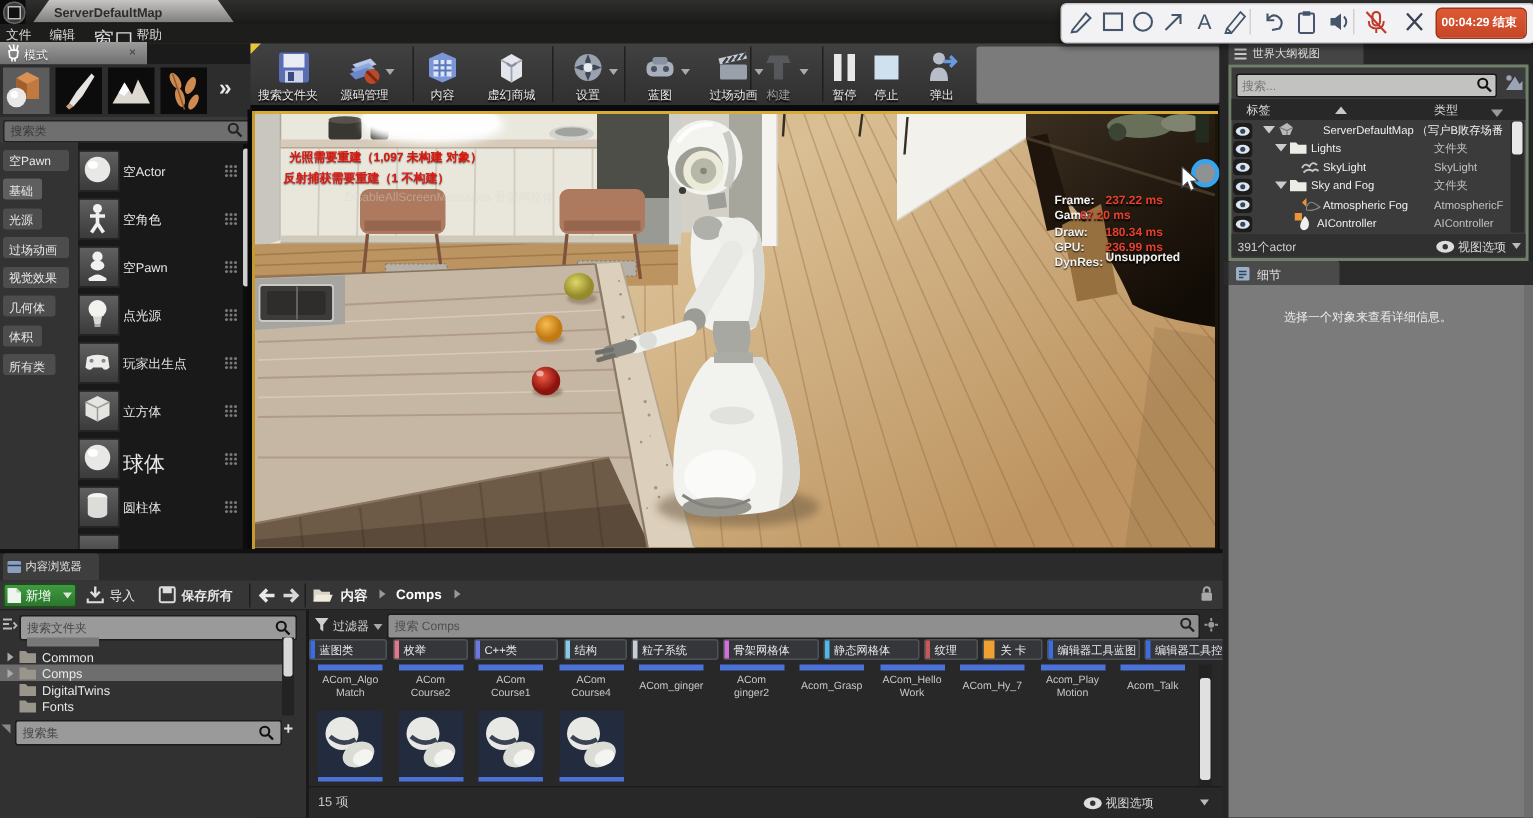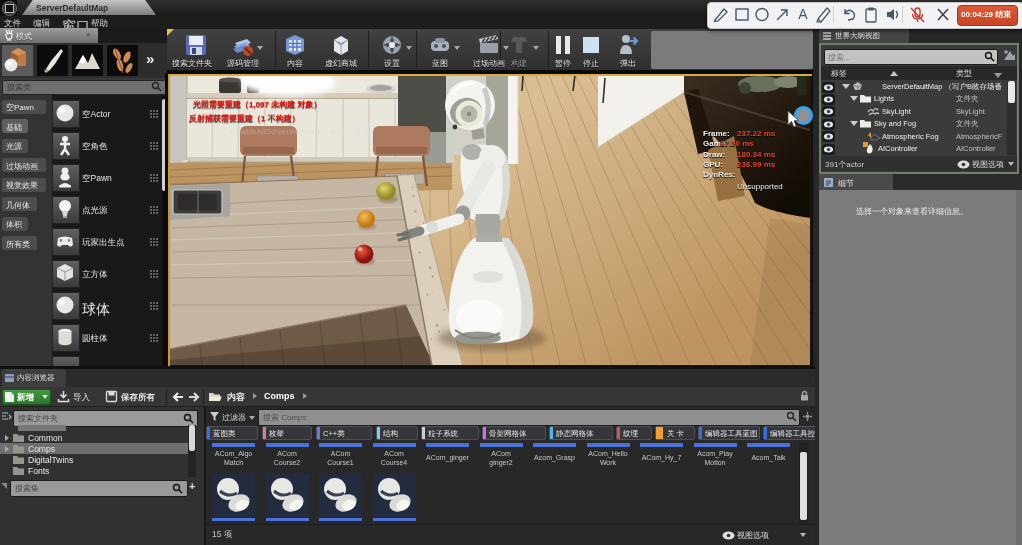--- a/index.html
+++ b/index.html
@@ -551,21 +551,21 @@
       <div class="txt" style="left:230px;top:126px;font-size:8px;color:rgba(215,215,215,0.42)">DisableAllScreenMessages 骨架网格体</div>
       <div class="txt" style="left:703px;top:129px;font-size:8px;font-weight:bold;color:#f2f2f2;text-shadow:0 1px 1px #000">Frame:</div>
       <div class="txt" style="left:737px;top:129px;font-size:8px;font-weight:bold;color:#e84030;text-shadow:0 1px 1px #000">237.22 ms</div>
       <div class="txt" style="left:703px;top:139.3px;font-size:8px;font-weight:bold;color:#f2f2f2;text-shadow:0 1px 1px #000">Game:</div>
       <div class="txt" style="left:720px;top:139.3px;font-size:8px;font-weight:bold;color:#e84030;text-shadow:0 1px 1px #000">67.20 ms</div>
       <div class="txt" style="left:703px;top:149.60000000000002px;font-size:8px;font-weight:bold;color:#f2f2f2;text-shadow:0 1px 1px #000">Draw:</div>
       <div class="txt" style="left:737px;top:149.60000000000002px;font-size:8px;font-weight:bold;color:#e84030;text-shadow:0 1px 1px #000">180.34 ms</div>
       <div class="txt" style="left:703px;top:159.90000000000003px;font-size:8px;font-weight:bold;color:#f2f2f2;text-shadow:0 1px 1px #000">GPU:</div>
       <div class="txt" style="left:737px;top:159.90000000000003px;font-size:8px;font-weight:bold;color:#e84030;text-shadow:0 1px 1px #000">236.99 ms</div>
       <div class="txt" style="left:703px;top:170.20000000000005px;font-size:8px;font-weight:bold;color:#f2f2f2;text-shadow:0 1px 1px #000">DynRes:</div>
-      <div class="txt" style="left:737px;top:182px;font-size:8px;font-weight:normal;color:#f0f0f0;text-shadow:0 1px 1px #000">Unsupported</div>
+      <div class="txt" style="left:737px;top:167px;font-size:8px;font-weight:bold;color:#f0f0f0;text-shadow:0 1px 1px #000">Unsupported</div>
       <div class="ab" style="left:794px;top:106px;width:13px;height:13px;border:3.5px solid #37a4ee;border-radius:50%;background:rgba(235,245,255,0.55)"></div>
       <svg class="ab" style="left:787px;top:111px" width="14" height="18" viewBox="0 0 14 18">
         <path d="M1 0 L1 14 L4.6 10.5 L6.8 16 L9.2 15 L7 9.8 L11.5 9.5 Z" fill="#fff" stroke="#444" stroke-width="0.8"></path>
       </svg>
     </div>
 
 <div class="ab" style="left:813px;top:29px;width:209px;height:516px;background:#262626"></div>
 <div id="rightpanel">
       <div class="ab" style="left:816px;top:29px;width:206px;height:14px;background:#272727"></div>
       <div class="ab" style="left:819px;top:28px;width:90px;height:15px;background:#454545;border-radius:2px 2px 0 0"></div>
@@ -685,21 +685,21 @@
         <rect x="1" y="2" width="9" height="8" rx="1" fill="#8aa0c0"></rect>
         <path d="M1 5 L10 5" stroke="#2e3a48" stroke-width="1"></path>
       </svg>
       <div class="txt" style="left:17px;top:373px;font-size:7.5px;color:#e2e2e2">内容浏览器</div>
       <div class="ab" style="left:0;top:387px;width:815px;height:20px;background:#363636;border-bottom:1px solid #202020;box-sizing:border-box"></div>
       <div class="ab" style="left:2px;top:389px;width:49px;height:16px;background:linear-gradient(#3f9b40,#2b762c);border:1px solid #1e4d1e;border-radius:2px;box-sizing:border-box"></div>
       <svg class="ab" style="left:4px;top:391px" width="11" height="12" viewBox="0 0 11 12">
         <path d="M1 1 L7 1 L10 4 L10 11 L1 11 Z" fill="#eef4ee"></path>
         <path d="M7 1 L7 4 L10 4" fill="#b8d0b8"></path>
       </svg>
-      <div class="txt" style="left:17px;top:392px;font-size:8.5px;font-weight:bold;color:#fff">新增</div>
+      <div class="txt" style="left:17px;top:392px;font-size:8.5px;font-weight:normal;color:#fff">新增</div>
       <div class="ab" style="left:42px;top:395px;width:0;height:0;border-left:3.5px solid transparent;border-right:3.5px solid transparent;border-top:4.5px solid #d8e8d8"></div>
       <svg class="ab" style="left:57px;top:390px" width="13" height="13" viewBox="0 0 13 13">
         <path d="M6.5 1 L6.5 7 M3.5 4.5 L6.5 7.5 L9.5 4.5" stroke="#ddd" stroke-width="1.6" fill="none"></path>
         <path d="M1.5 9 L1.5 11.5 L11.5 11.5 L11.5 9" stroke="#ddd" stroke-width="1.4" fill="none"></path>
       </svg>
       <div class="txt" style="left:73px;top:392px;font-size:8.5px;font-weight:normal;color:#e8e8e8">导入</div>
       <svg class="ab" style="left:105px;top:390px" width="13" height="13" viewBox="0 0 13 13">
         <rect x="1.5" y="1.5" width="10" height="10" rx="1" stroke="#ddd" stroke-width="1.3" fill="none"></rect>
         <rect x="3.5" y="1.5" width="6" height="4" fill="#ddd"></rect>
       </svg>

